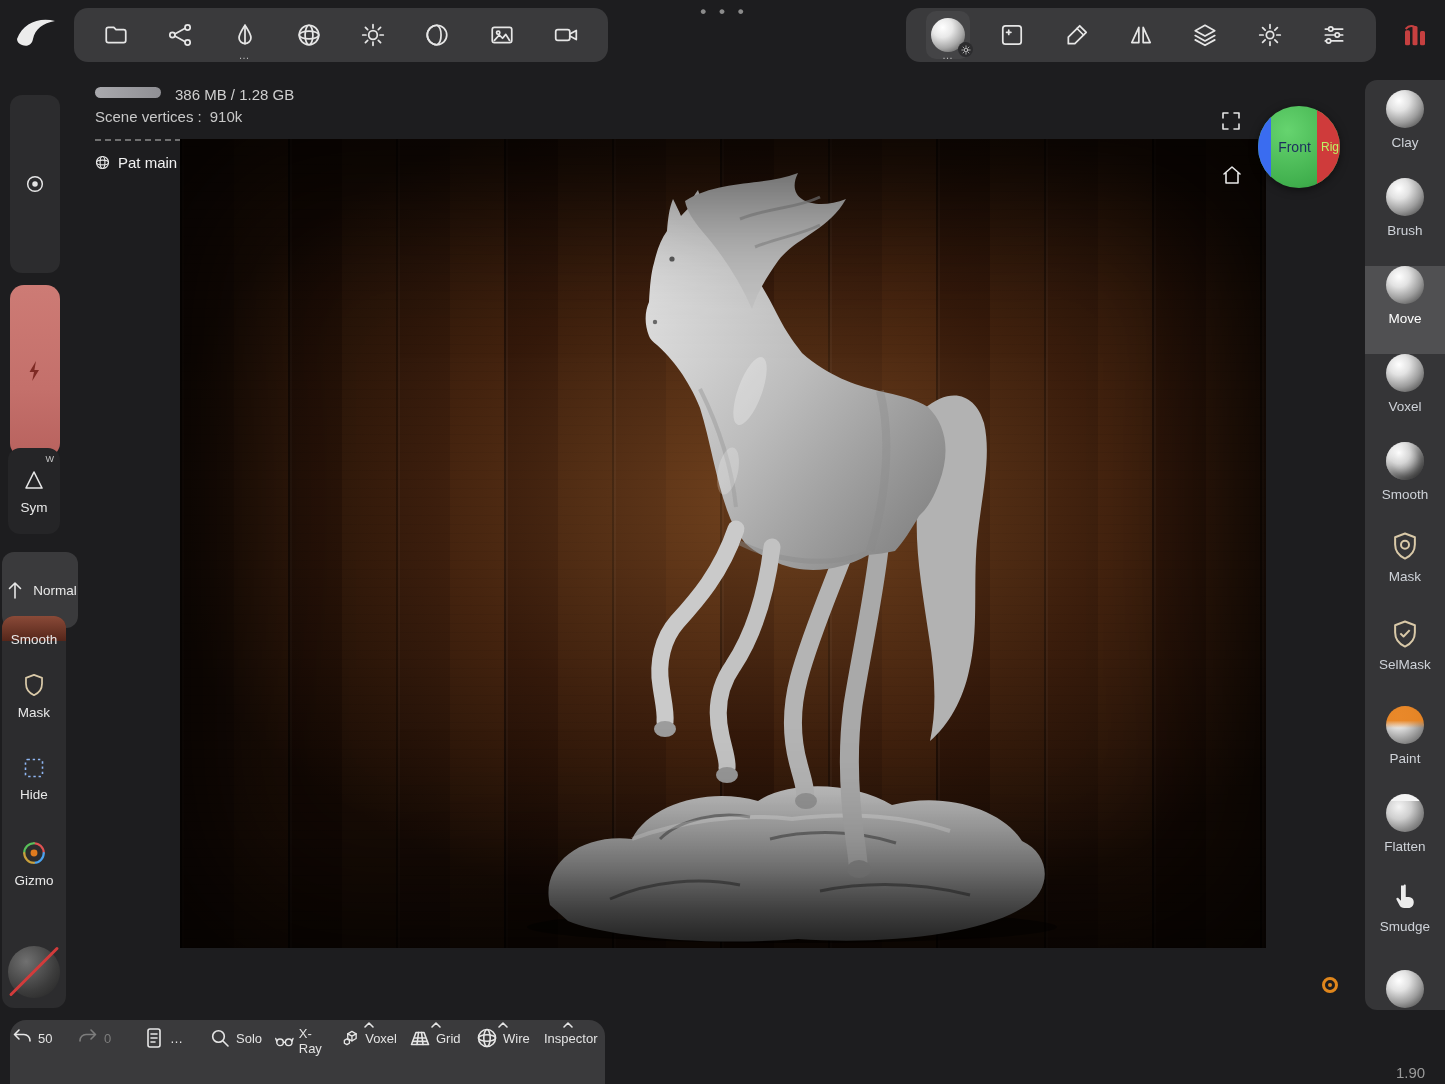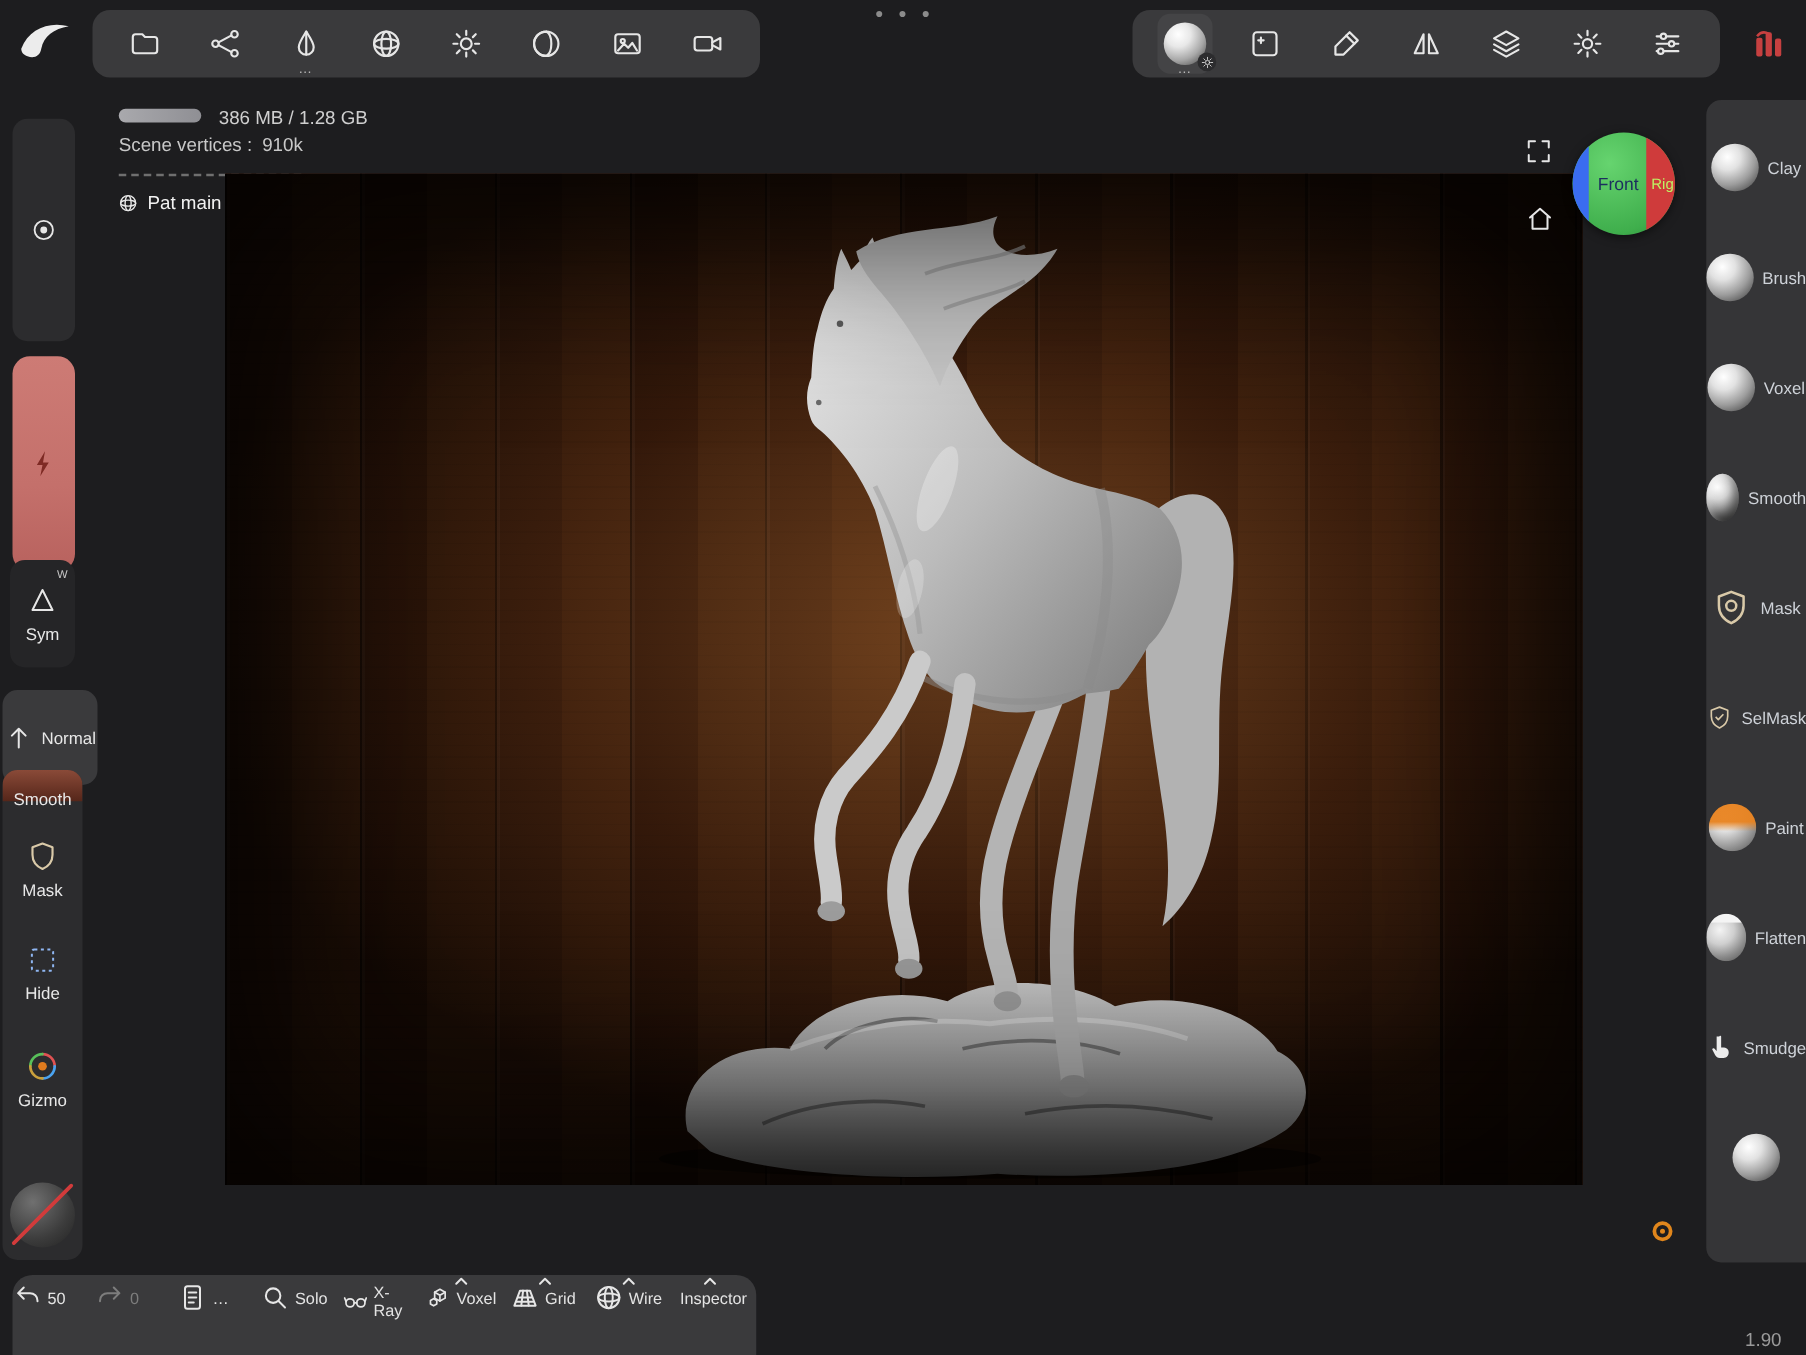--- a/index.html
+++ b/index.html
@@ -73,21 +73,21 @@
     background:linear-gradient(180deg,#8a4a38,#55261a)}
   .lp-label{font-size:13.5px;color:#e8e8e8}
   .lp-item{position:absolute;left:0;right:0;display:flex;flex-direction:column;align-items:center;gap:7px;cursor:pointer}
   .falloff-ball{position:absolute;left:6px;top:330px;width:52px;height:52px;border-radius:50%;cursor:pointer;
     background:radial-gradient(circle at 35% 30%,#707070,#3c3c3c 60%,#222);overflow:visible}
   .falloff-ball .slash{position:absolute;left:-8px;top:24px;width:68px;height:3px;background:#d23b3b;
     border-radius:2px;transform:rotate(-45deg)}
   
   .right-panel{position:absolute;left:1365px;top:80px;width:80px;height:930px;background:var(--panel-bg,#353537);
     border-radius:12px 0 0 12px;overflow:hidden;padding-top:10px}
-  .tool{height:88px;display:flex;flex-direction:row;align-items:center;justify-content:center;gap:7px;cursor:pointer}
+  .tool{height:88px;display:flex;flex-direction:column;align-items:center;gap:7px;cursor:pointer}
   .tool.selected{background:var(--selected-bg,#505052)}
   .tlabel{font-size:13.5px;color:#ced2d8}
   .tool.selected .tlabel{color:#fff}
   .ball{width:38px;height:38px;border-radius:50%;
     background:radial-gradient(circle at 34% 28%,#ffffff,#e2e2e2 28%,#9d9d9d 60%,#585858 85%,#404040)}
   .ball.rough{background:radial-gradient(circle at 34% 28%,#fdfdfd,#d5d5d5 30%,#8f8f8f 58%,#4c4c4c 85%);
     box-shadow:inset -4px -5px 8px rgba(0,0,0,.35), inset 3px 3px 5px rgba(255,255,255,.5)}
   .ball.paint{background:linear-gradient(180deg, rgba(232,130,30,.95) 0 38%, rgba(232,130,30,0) 58%),
     radial-gradient(circle at 34% 28%,#ffffff,#e2e2e2 30%,#9d9d9d 62%,#4d4d4d)}
   .ball.flat{background:linear-gradient(180deg,#f4f4f4 0 18%, rgba(0,0,0,0) 19%),
@@ -386,20 +386,24 @@
 
   <div class="right-panel">
     <div class="tool">
       <span class="ball"></span>
       <span class="tlabel">Clay</span>
     </div>
     <div class="tool">
       <span class="ball"></span>
       <span class="tlabel">Brush</span>
     </div>
+    <div class="tool selected">
+      <span class="ball"></span>
+      <span class="tlabel">Move</span>
+    </div>
     <div class="tool">
       <span class="ball"></span>
       <span class="tlabel">Voxel</span>
     </div>
     <div class="tool">
       <span class="ball rough"></span>
       <span class="tlabel">Smooth</span>
     </div>
     <div class="tool">
       <svg width="32" height="32" viewBox="0 0 24 24" style="stroke:#d9c9a8;fill:none;stroke-width:1.5;stroke-linejoin:round">

